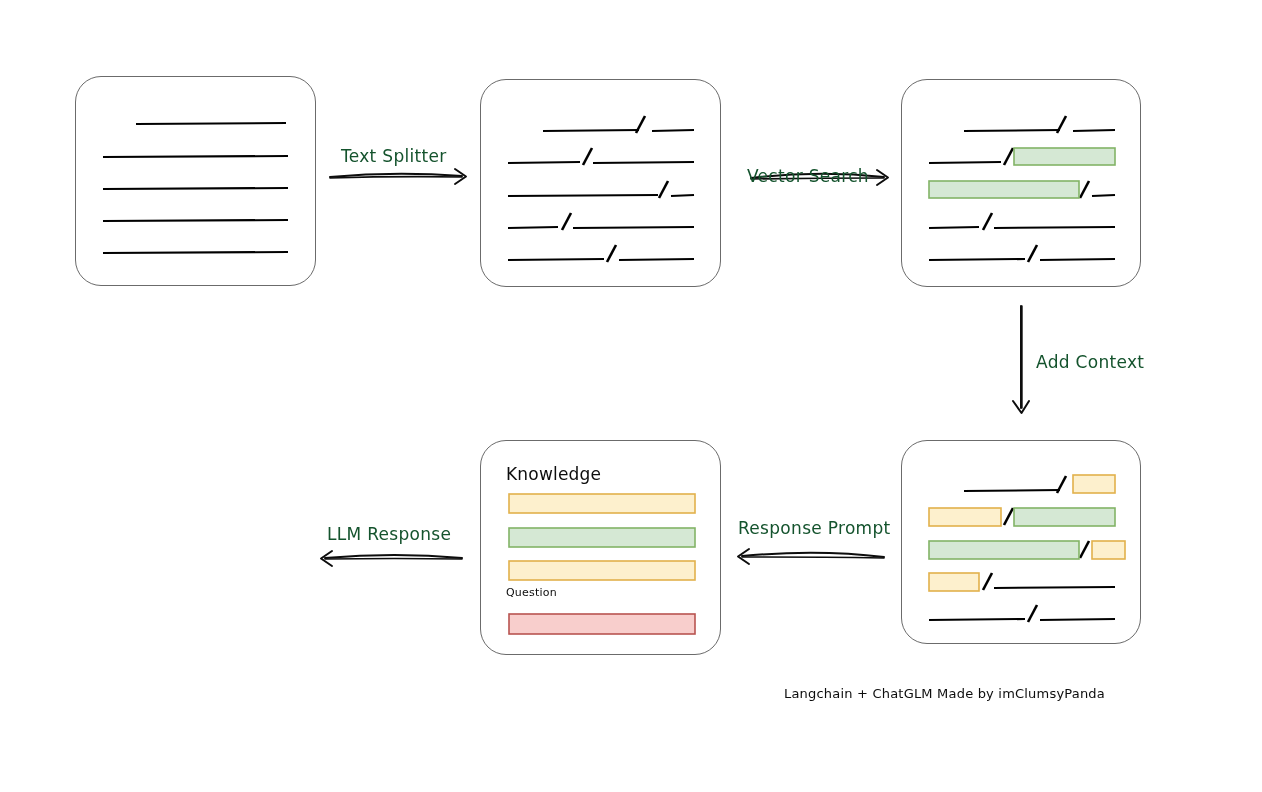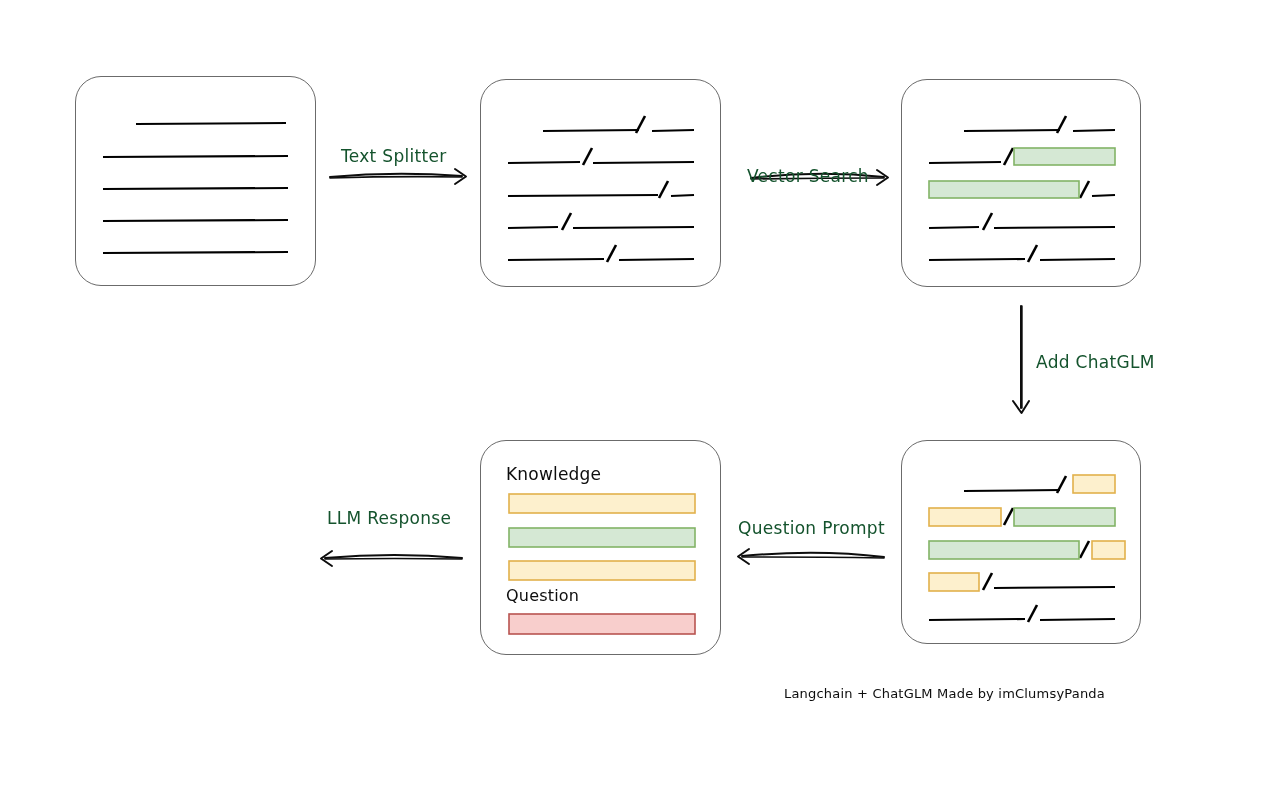--- a/index.html
+++ b/index.html
@@ -170,21 +170,21 @@
   </div>
 
   <div class="doc-card" style="left:480px;top:440px;width:241px;height:215px;">
     <div class="card-title" style="left:25px;top:23px;font-size:17px;">Knowledge</div>
     <svg class="svg-layer" style="width:241px;height:215px;" viewBox="0 0 241 215">
       <rect x="28" y="53" width="186" height="19" fill="#fdf0cd" stroke="#e2b14b" stroke-width="1.6"></rect>
       <rect x="28" y="87" width="186" height="19" fill="#d5e8d4" stroke="#82b366" stroke-width="1.6"></rect>
       <rect x="28" y="120" width="186" height="19" fill="#fdf0cd" stroke="#e2b14b" stroke-width="1.6"></rect>
       <rect x="28" y="173" width="186" height="20" fill="#f8cecc" stroke="#b85450" stroke-width="1.6"></rect>
     </svg>
-    <div class="card-title" style="left:25px;top:145px;font-size:16px;">Question</div>
+    <div class="card-title" style="left:25px;top:145px;font-size:11px;">Question</div>
   </div>
 
 
   <svg class="svg-layer" viewBox="0 0 1262 792">
     <g fill="none" stroke="#0d0d0d" stroke-width="2.2" stroke-linecap="round" stroke-linejoin="round">
 
       <g>
         <path d="M330,177 Q395,171 462,176" stroke-width="2.0"></path>
         <path d="M330,178 Q395,176 462,177" stroke-width="1.6"></path>
         <path d="M455,169 L466,176.5 L455,184" stroke-width="2.0"></path>
@@ -214,21 +214,21 @@
         <path d="M332,551 L321,558.5 L332,566" stroke-width="2.0"></path>
       </g>
 
     </g>
   </svg>
 
   <div class="arrow-label" style="left:341px;top:146px;">Text Splitter</div>
 
   <div class="arrow-label" style="left:747px;top:146px;margin-top:20px;">Vector Search</div>
 
-  <div class="arrow-label" style="left:1036px;top:352px;">Add ChatGLM</div>
-
-  <div class="arrow-label" style="left:738px;top:518px;">Question Prompt</div>
-
-  <div class="arrow-label" style="left:327px;top:508px;">LLM Response</div>
+  <div class="arrow-label" style="left:1036px;top:352px;">Add Context</div>
+
+  <div class="arrow-label" style="left:738px;top:518px;">Response Prompt</div>
+
+  <div class="arrow-label" style="left:327px;top:524px;">LLM Response</div>
 
   <div class="footer-note" style="left:784px;top:686px;">Langchain + ChatGLM Made by imClumsyPanda</div>
 
 </div>
 
 </body></html>

